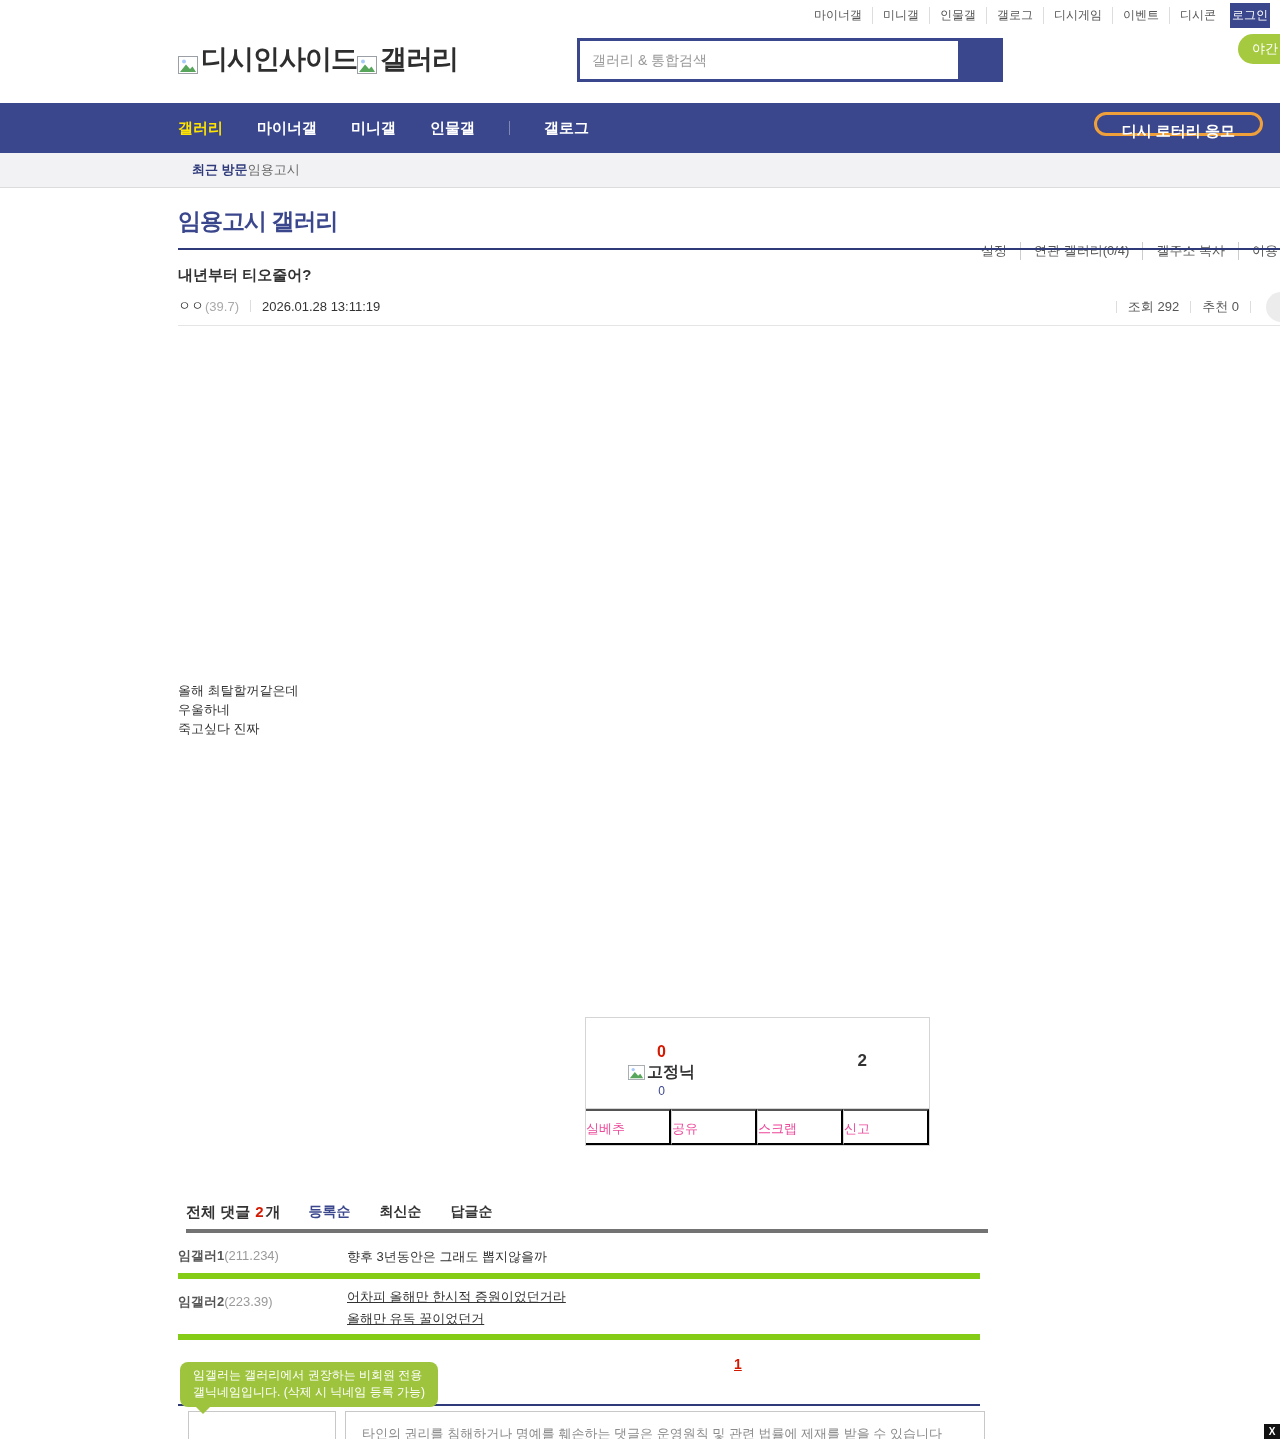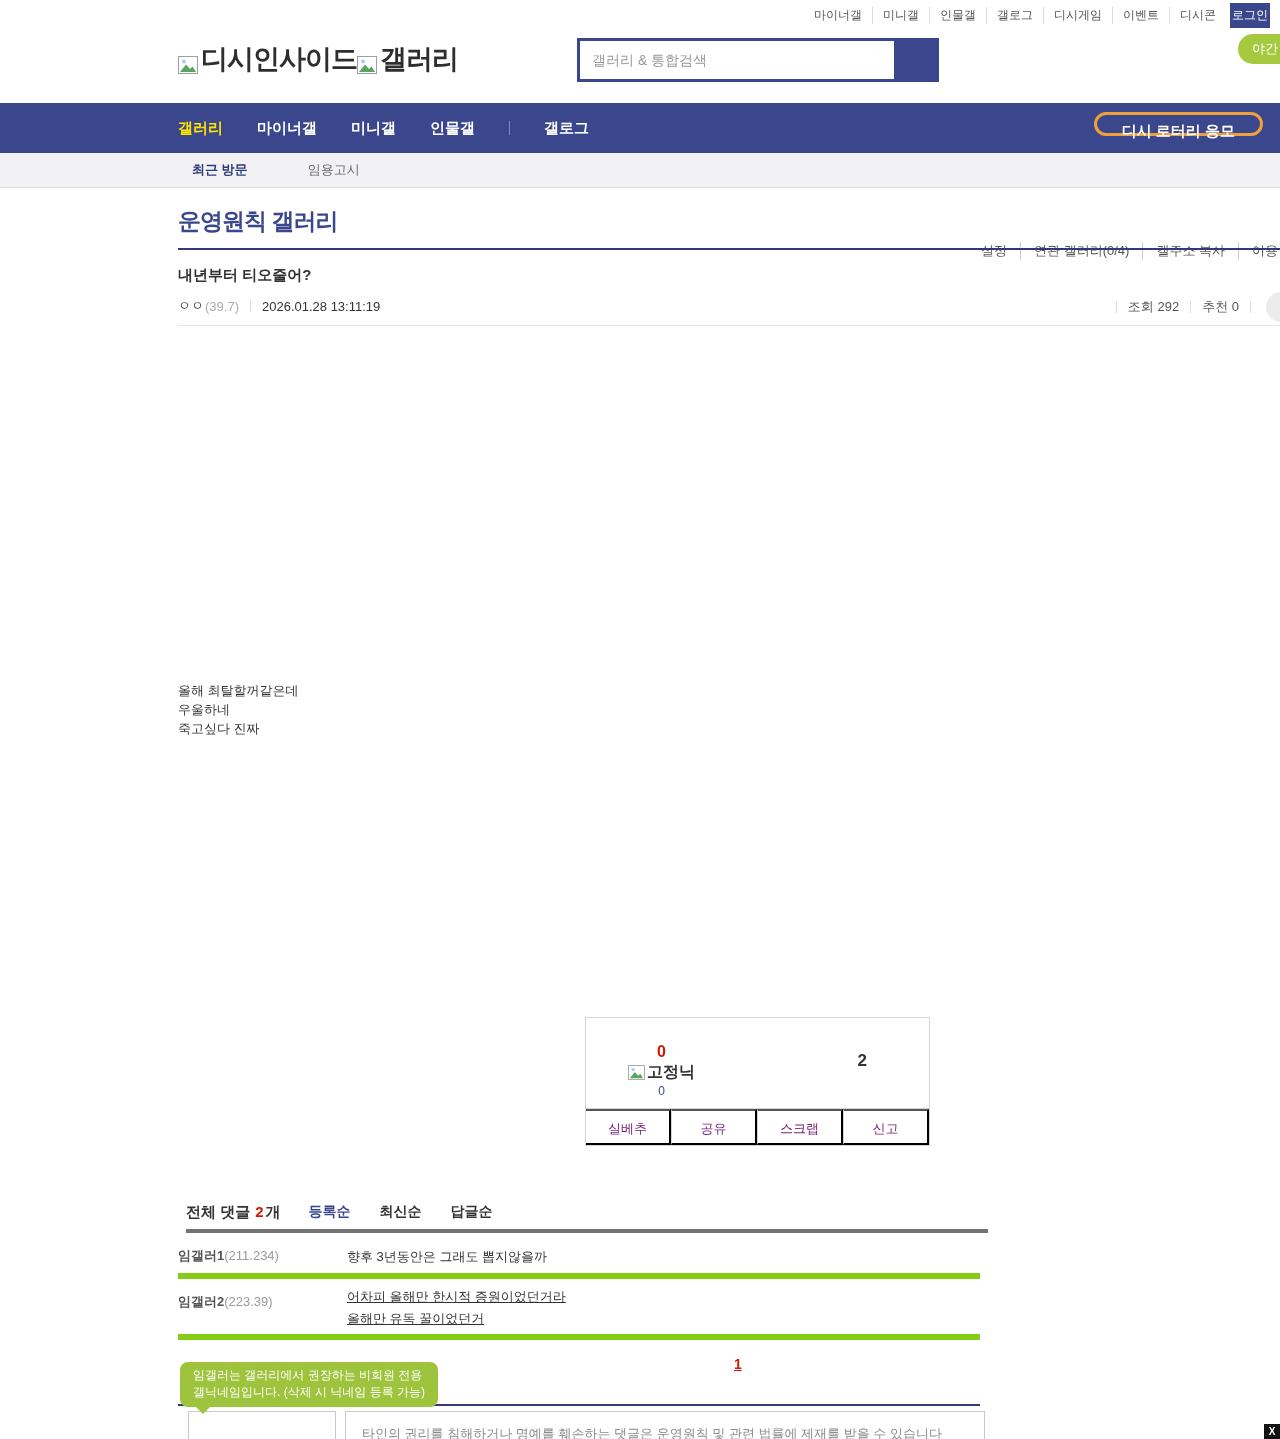--- a/index.html
+++ b/index.html
@@ -18,21 +18,21 @@
   .login-btn { margin-left:4px; background:#3b478d; color:#fff; padding:4px 2px;
     font-size:12px; border:none; cursor:pointer; font-family:inherit; }
 
   .night-pill { position:absolute; top:34px; left:1238px; background:#a5ca3f; color:#fff;
     font-size:13px; padding:6px 22px 6px 14px; border-radius:15px; white-space:nowrap; }
 
   
   .logo { position:absolute; top:41px; left:178px; display:flex; align-items:center;
     font-size:27px; font-weight:bold; color:#2e2e2e; letter-spacing:-1px; cursor:pointer; }
   .broken-icon { width:20px; height:18px; margin-right:3px; flex:0 0 auto; }
-  .searchbox { position:absolute; left:577px; top:38px; width:362px; height:44px;
+  .searchbox { position:absolute; left:577px; top:38px; width:426px; height:44px;
     background:#3b478d; display:flex; padding:3px; }
   .searchbox input { flex:1; border:none; outline:none; padding:0 12px; font-size:14px;
     color:#333; font-family:inherit; }
   .searchbox input::placeholder { color:#999; }
   .search-btn { width:42px; background:#3b478d; border:none; cursor:pointer; }
 
   
   .nav { position:absolute; top:103px; left:0; width:100%; height:50px; background:#3b478d; }
   .nav-inner { position:absolute; left:178px; top:0; height:50px; display:flex;
     align-items:center; gap:34px; font-size:15px; font-weight:bold; color:#fff; }
@@ -41,21 +41,21 @@
   .nav-divider { width:1px; height:14px; background:rgba(255,255,255,.35); }
   .lottery-btn { position:absolute; right:17px; top:112px; height:24px; padding:7px 25px;
     border:3px solid #efa03a; border-radius:18px; background:transparent; color:#fff;
     font-size:15px; font-weight:bold; font-family:inherit; cursor:pointer; z-index:2; }
 
   
   .breadcrumb { position:absolute; top:153px; left:0; width:100%; height:35px;
     background:#f2f2f4; border-bottom:1px solid #dcdcdc; display:flex; align-items:center;
     font-size:13px; }
   .bc-recent { margin-left:192px; color:#2f3a7a; font-weight:bold; cursor:pointer; }
-  .bc-gallery { margin-left:60px; color:#666; cursor:pointer; }
+  .bc-gallery { color:#666; cursor:pointer; }
 
   
   .gallery-title { position:absolute; left:178px; top:206px; font-size:23px;
     font-weight:bold; color:#3b478d; letter-spacing:-1px; cursor:pointer; }
   .gallery-links { position:absolute; right:0; top:226px; display:flex; align-items:center;
     font-size:13px; color:#555; white-space:nowrap; }
   .glink { padding:0 13px; border-right:1px solid #ccc; cursor:pointer;margin-top:16px; }
   .glink:last-child { border-right:none; padding-right:2px; }
   .title-rule { position:absolute; left:178px; right:0; top:248px; border-top:2px solid #2f3a7a; }
 
@@ -78,21 +78,21 @@
     border:1px solid #d5d5d5; background:#fff; }
   .vote-top { position:relative; height:91px; border-bottom:1px solid #d5d5d5; }
   .vote-left { position:absolute; left:28px; top:25px; width:95px; text-align:center; }
   .vote-up { color:#d31900; font-size:16px; font-weight:bold; }
   .vote-nick { display:flex; align-items:center; justify-content:center; gap:1px;
     font-size:16px; font-weight:bold; color:#333; margin-top:1px; }
   .vote-nick .broken-icon { width:17px; height:15px; margin-right:1px; }
   .vote-sub { font-size:12px; color:#3b478d; margin-top:1px; }
   .vote-down { position:absolute; right:62px; top:33px; font-size:17px; font-weight:bold; color:#333; }
   .vote-actions { display:flex; height:36px; }
-  .vote-action { flex:1; text-align:center; line-height:35px; font-size:13px; color:#701a75;
+  .vote-action { flex:1; text-align:left; line-height:35px; font-size:13px; color:#ec4899;
     cursor:pointer; border-left:1px solid #d5d5d5; background:#fff; font-family:inherit; }
   .vote-action:first-child { border-left:none; }
 
   
   .comments-head { position:absolute; left:186px; top:1203px; width:802px; height:30px;
     border-bottom:4px solid #737373; display:flex; align-items:flex-start; font-size:15px; }
   .ch-label { font-weight:bold; color:#333; }
   .ch-count { font-weight:bold; color:#d31900; margin:0 2px 0 5px; }
   .ch-tab { margin-left:29px; font-size:14px; font-weight:bold; color:#333; cursor:pointer; }
   .ch-tab.active { color:#3b478d; }
@@ -177,21 +177,21 @@
     <span class="nav-item">갤로그</span>
   </div>
 </div>
 <button class="lottery-btn">디시 로터리 응모</button>
 
 <div class="breadcrumb">
   <span class="bc-recent">최근 방문</span>
   <span class="bc-gallery">임용고시</span>
 </div>
 
-<div class="gallery-title">운영원칙 갤러리</div>
+<div class="gallery-title">임용고시 갤러리</div>
 <div class="gallery-links">
   <span class="glink">설정</span>
   <span class="glink">연관 갤러리(0/4)</span>
   <span class="glink">갤주소 복사</span>
   <span class="glink">이용</span>
 </div>
 <div class="title-rule"></div>
 
 <div class="post-title">내년부터 티오줄어?</div>
 <div class="post-meta">

